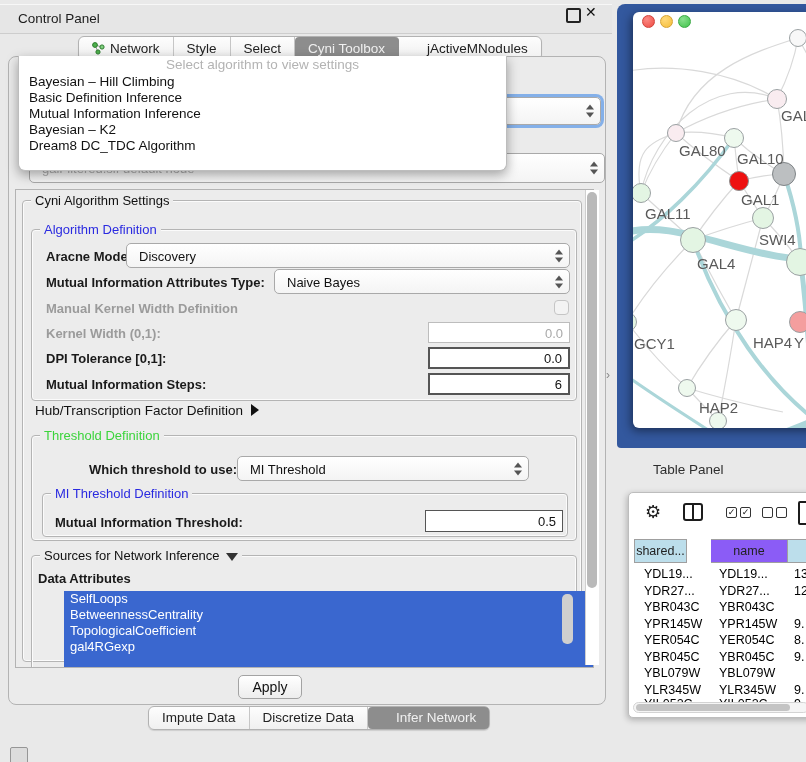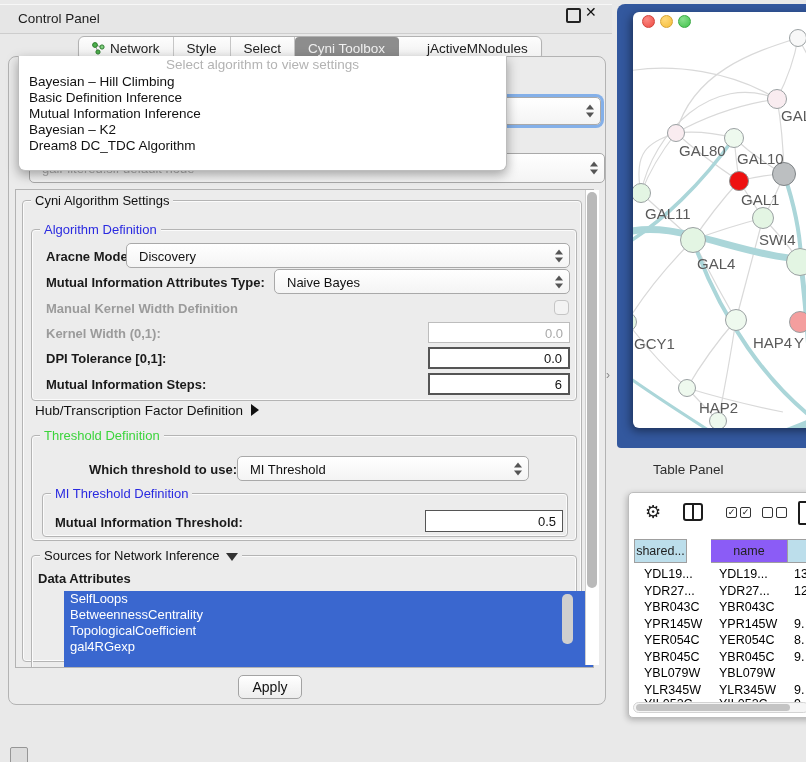--- a/index.html
+++ b/index.html
@@ -268,20 +268,31 @@
 
   <div id="algo-popup">
     <div class="prompt">Select algorithm to view settings</div>
     <div class="opt">Bayesian – Hill Climbing</div>
     <div class="opt">Basic Definition Inference</div>
     <div class="opt">Mutual Information Inference</div>
     <div class="opt">Bayesian – K2</div>
     <div class="opt">Dream8 DC_TDC Algorithm</div>
   </div>
 
+  <div class="tabbar" style="left:148px;top:706px;height:22px;">
+    <div class="tab" style="line-height:22px;">
+        <span>Impute Data</span>
+      </div>
+    <div class="tab" style="line-height:22px;">
+        <span>Discretize Data</span>
+      </div>
+    <div class="tab sel" style="line-height:22px;">
+        <span>Infer Network</span>
+      </div>
+  </div>
 
   <span id="divider-chip">›</span>
 
   <div id="desktop"></div>
   <div id="netwin">
     <span class="tl red"></span>
     <span class="tl yel"></span>
     <span class="tl grn"></span>
 
     <svg width="200" height="416" viewBox="0 0 200 416" style="position:absolute;left:0;top:0;">

